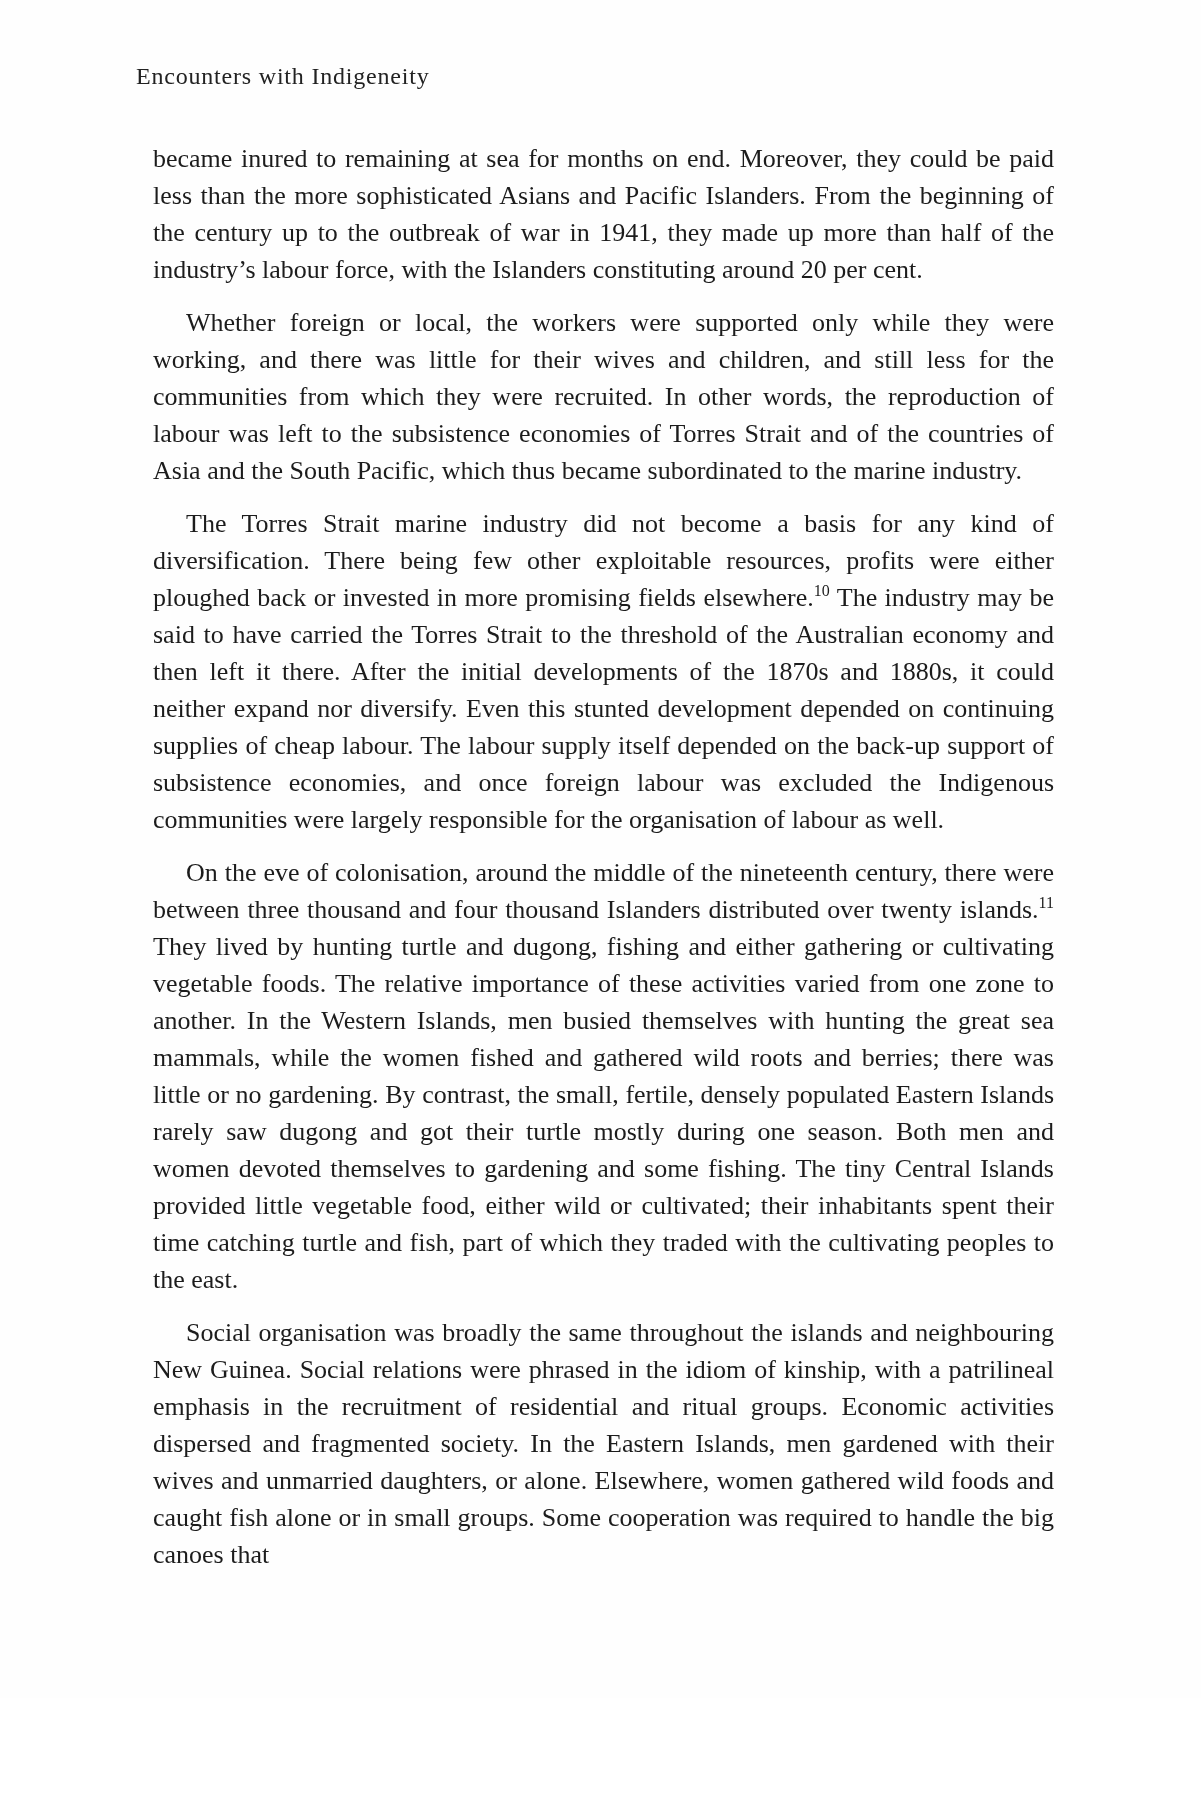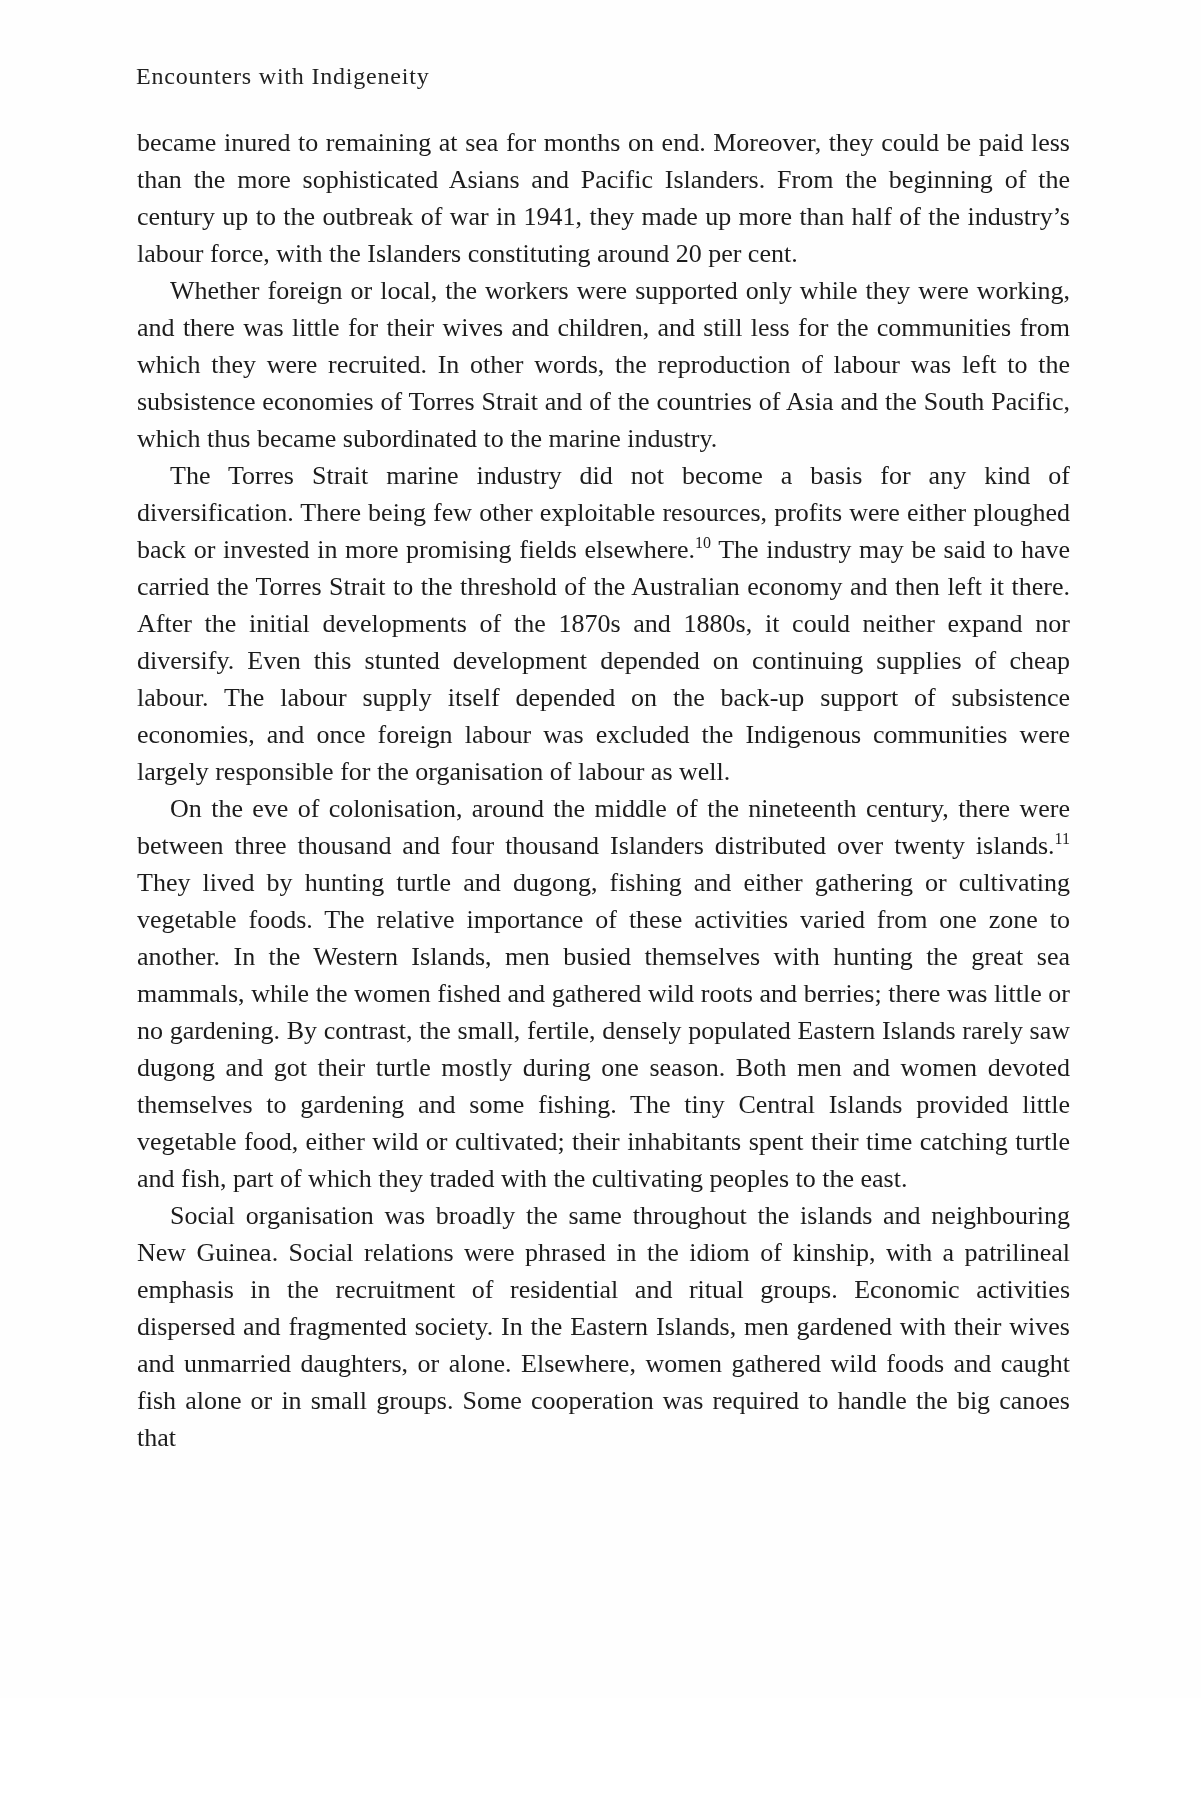--- a/index.html
+++ b/index.html
@@ -30,21 +30,21 @@
     position: absolute;
     left: 137px;
     top: 124px;
     width: 933px;
     font-size: 26px;
     line-height: 37px;
     text-align: justify;
     color: #1c1c1c;
   }
   .body-text p {
-    margin: 0;
+    margin: 16px;
     padding: 0;
   }
   .body-text p.indented {
     text-indent: 33px;
   }
   .body-text sup {
     font-size: 16px;
     line-height: 0;
     vertical-align: baseline;
     position: relative;

